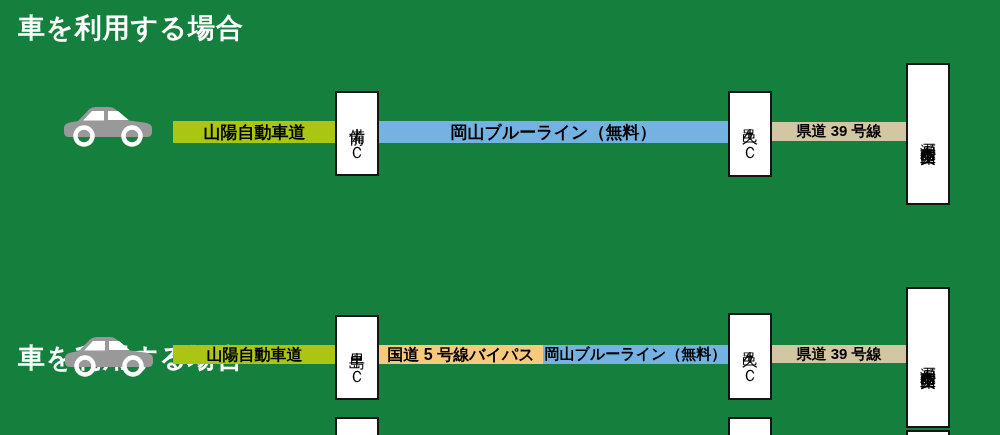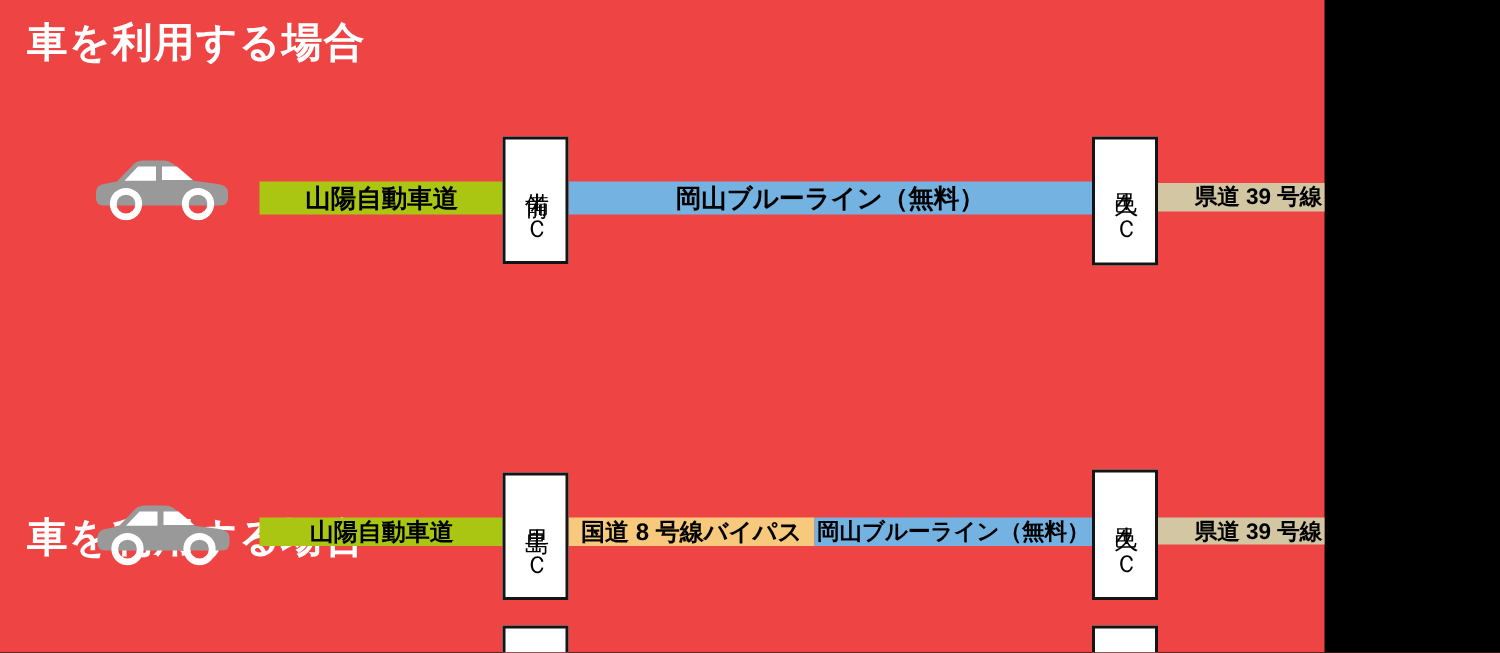--- a/index.html
+++ b/index.html
@@ -1,17 +1,17 @@
 <!DOCTYPE html>
 <html><head>
 <meta charset="utf-8">
 <style>
   html,body{margin:0;padding:0;background:#000;}
   #stage{
-    position:relative;width:883px;height:435px;background:#ef4444;
+    position:relative;width:1000px;height:435px;background:#15803d;
     overflow:hidden;font-family:"Liberation Sans","DejaVu Sans",sans-serif;
   }
   .section-title{
     position:absolute;left:18px;color:#fff;font-size:27px;font-weight:bold;
     letter-spacing:1px;white-space:nowrap;z-index:1;line-height:1.1;
   }
   .car{position:absolute;z-index:4;}
   .bar{
     position:absolute;z-index:2;display:flex;align-items:flex-start;justify-content:center;
     color:#000;font-weight:bold;white-space:nowrap;
@@ -100,21 +100,21 @@
     <polygon fill="#ffffff" points="46,10 56,10 66.5,19 46,19"></polygon>
     <circle cx="22" cy="35" r="8.5" fill="none" stroke="#ffffff" stroke-width="4.5"></circle>
     <circle cx="70" cy="35" r="8.5" fill="none" stroke="#ffffff" stroke-width="4.5"></circle>
   </svg>
 
   <div class="node ic n-hayashima">
     <span>早島ＩＣ</span>
   </div>
 
   <div class="bar o2" style="background-color: rgb(246, 201, 124);">
-    <span>国道 8 号線バイパス</span>
+    <span>国道 5 号線バイパス</span>
   </div>
 
   <div class="bar b2" style="background-color: rgb(116, 178, 226);">
     <span>岡山ブルーライン（無料）</span>
   </div>
 
   <div class="node ic n-oku2">
     <span>邑久ＩＣ</span>
   </div>
 

